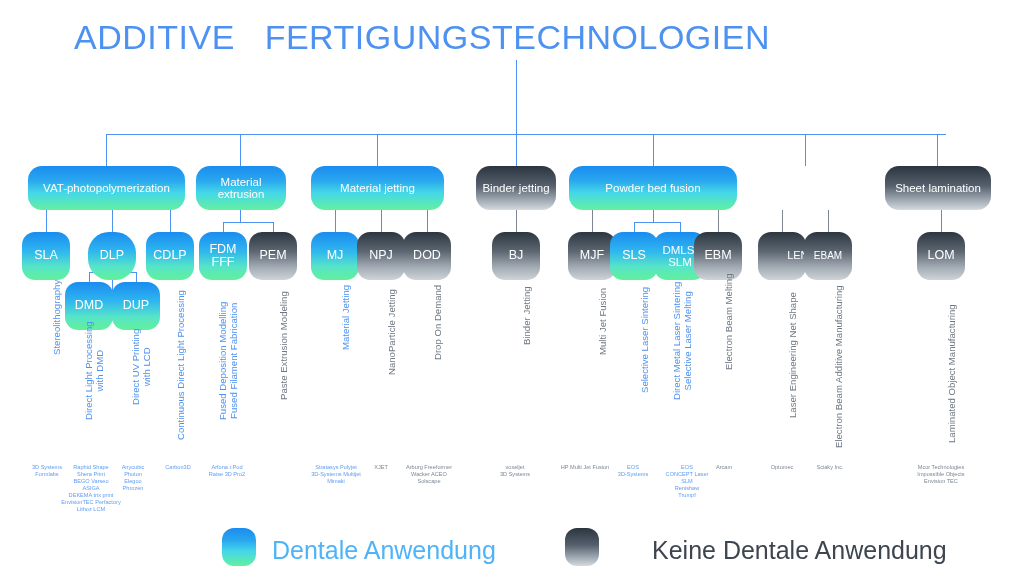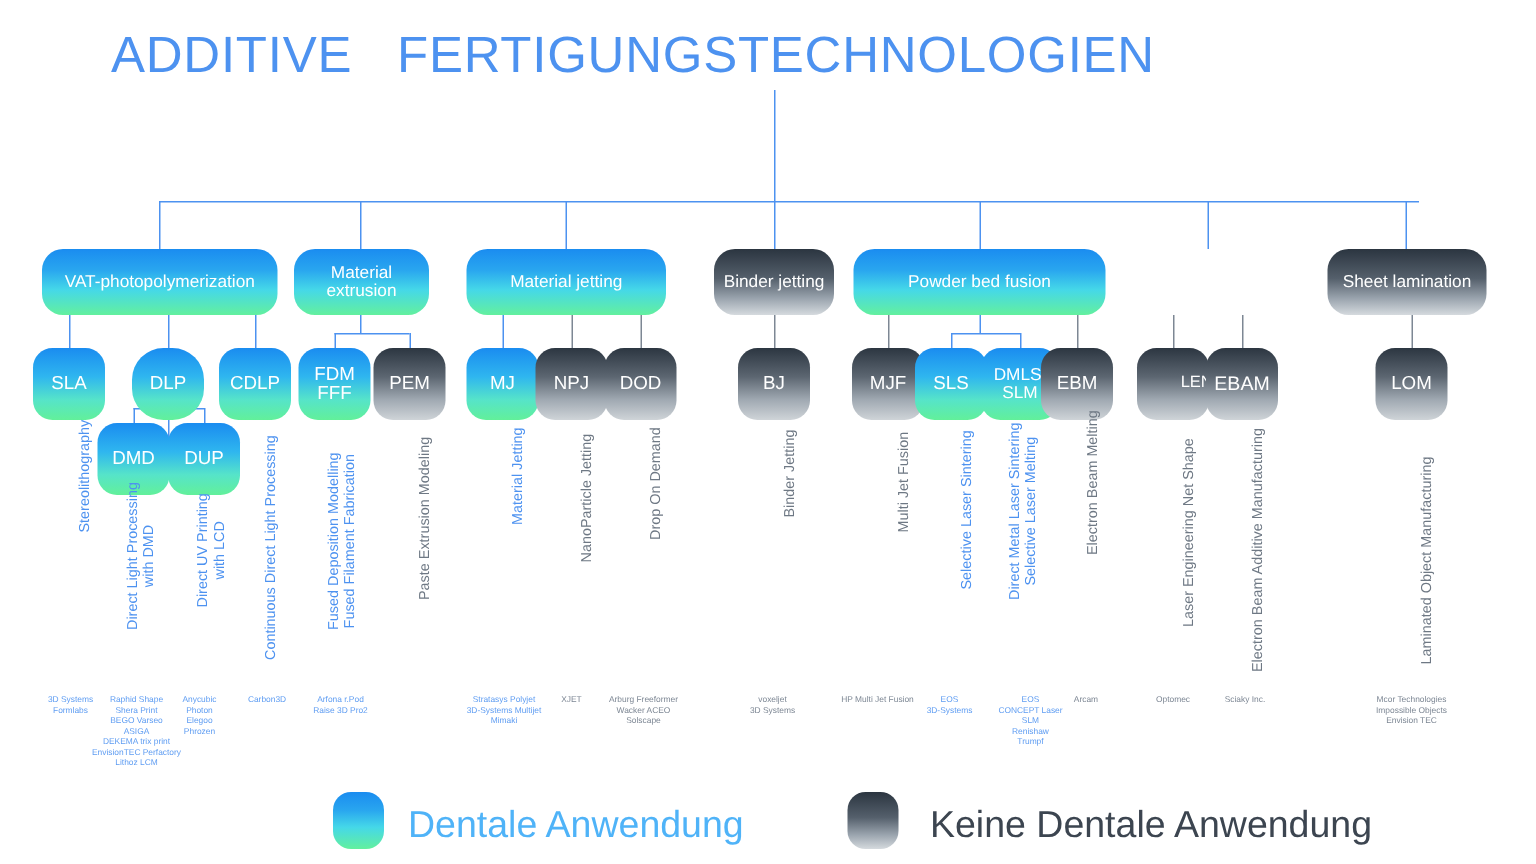--- a/index.html
+++ b/index.html
@@ -135,21 +135,21 @@
   <div class="box sub dental" style="left:610px;top:232px;">SLS</div>
   <div class="box sub dental wide" style="left:654px;top:232px;">
     <span style="white-space:pre-line;font-size:11.5px;">DMLS/
 SLM</span>
   </div>
   <div class="box sub nondent" style="left:694px;top:232px;">EBM</div>
   <div class="box sub nondent" style="left:758px;top:232px;padding-left:43px;">
     <span style="font-size:11px;">LENS</span>
   </div>
   <div class="box sub nondent" style="left:804px;top:232px;">
-    <span style="font-size:13px;">EBAM</span>
+    <span style="font-size:10px;">EBAM</span>
   </div>
   <div class="box sub nondent" style="left:917px;top:232px;">LOM</div>
 
   <div class="vlabel b" style="left:51px;top:355px;">Stereolithography</div>
 
   <div class="vlabel b" style="left:83px;top:420px;">
     <span>Direct Light Processing</span>
     <span class="l2">with DMD</span>
   </div>
   <div class="vlabel b" style="left:130px;top:405px;">
@@ -223,15 +223,15 @@
   <div class="vend g" style="left:706px;top:464px;width:36px;">Arcam</div>
   <div class="vend g" style="left:760px;top:464px;width:44px;">Optomec</div>
   <div class="vend g" style="left:808px;top:464px;width:44px;">Sciaky Inc.</div>
   <div class="vend g" style="left:906px;top:464px;width:70px;">Mcor Technologies
 Impossible Objects
 Envision TEC</div>
 
   <div class="lgbox dental" style="left:222px;top:528px;"></div>
   <div class="lgtxt b" style="left:272px;top:536px;">Dentale Anwendung</div>
   <div class="lgbox nondent" style="left:565px;top:528px;"></div>
-  <div class="lgtxt g" style="left:620px;top:536px;">Keine Dentale Anwendung</div>
+  <div class="lgtxt g" style="left:652px;top:536px;">Keine Dentale Anwendung</div>
 
 </div>
 
 </body></html>

